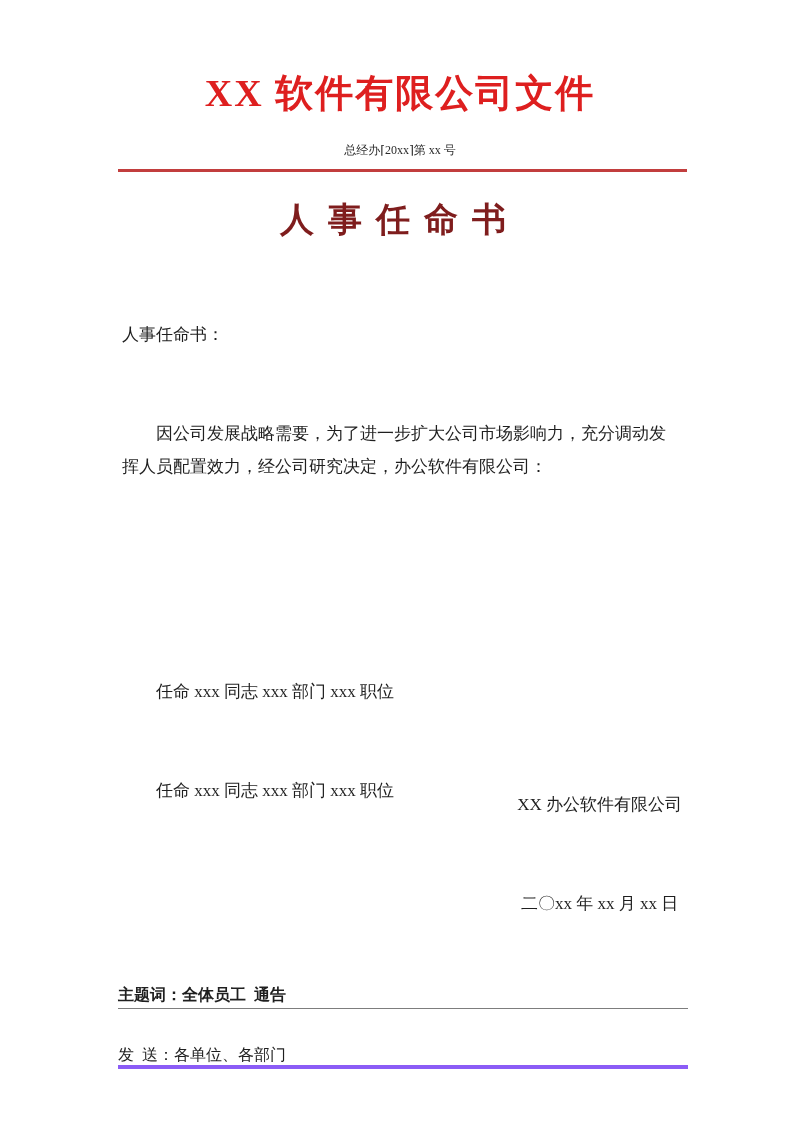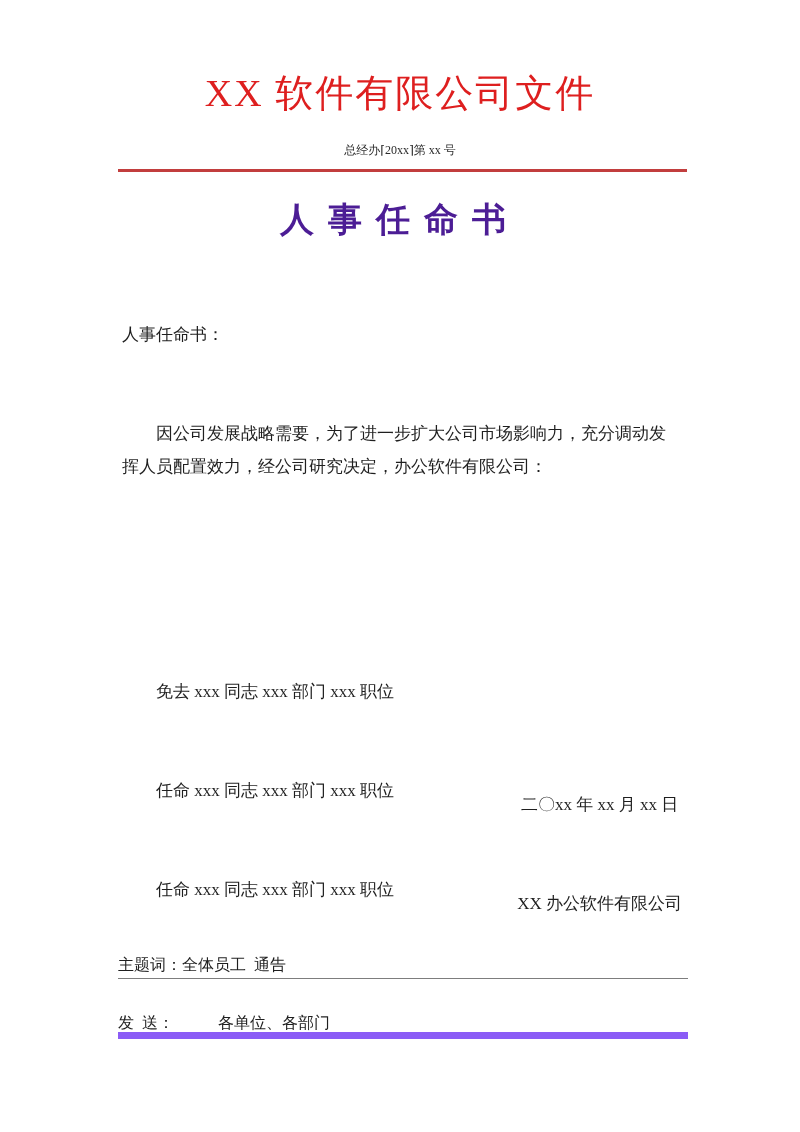--- a/index.html
+++ b/index.html
@@ -15,21 +15,21 @@
     overflow: hidden;
   }
   .page * { white-space: pre-wrap; }
 
   
   .letterhead {
     position: absolute;
     top: 70px; left: 0; right: 0;
     text-align: center;
     font-size: 38px;
-    font-weight: normal;
+    font-weight: bold;
     color: #de1f1f;
     letter-spacing: 2px;
     line-height: 1.25;
   }
   .doc-number {
     position: absolute;
     top: 139px; left: 0; right: 0;
     text-align: center;
     font-size: 12px;
     color: #2a2a2a;
@@ -44,21 +44,21 @@
 
   
   .doc-title {
     position: absolute;
     top: 198px; left: 0; right: 0;
     text-align: center;
     font-size: 34px;
     font-weight: bold;
     letter-spacing: 14px;
     line-height: 44px;
-    color: #4c1d95;
+    color: #7f1d1d;
   }
 
   
   .body {
     position: absolute;
     top: 252px; left: 122px; right: 118px;
     font-size: 17px;
     line-height: 33px;
     color: #1f1f1f;
   }
@@ -81,64 +81,63 @@
     top: 916px; left: 118px; right: 112px;
     font-size: 16px;
     color: #1f1f1f;
   }
   .footer-row {
     display: flex;
     align-items: center;
   }
   .row-subject {
     height: 27px;
-    font-weight: normal;
+    font-weight: bold;
     border-bottom: 1px solid #7d7d7d;
+    margin-top: 30px;
   }
   .row-send, .row-cc {
     height: 24px;
-    border-bottom: 7px solid #8b5cf6;
-    gap: 44px;
+    border-bottom: 4px solid #8b5cf6;
   }
 </style>
 </head>
 <body>
 
 <div class="page">
 
   <div class="letterhead">XX 软件有限公司文件</div>
 
   <div class="doc-number">总经办⌈20xx⌉第 xx 号</div>
 
   <div class="red-divider"></div>
 
   <div class="doc-title">人事任命书</div>
 
   <div class="body">
     <div>人事任命书：</div>
     <div class="indent">因公司发展战略需要，为了进一步扩大公司市场影响力，充分调动发挥人员配置效力，经公司研究决定，办公软件有限公司：</div>
 
     <div class="block-gap">
-      <div class="indent">免去 xxx 同志 xxx 部门 xxx 职位</div>
       <div class="indent">任命 xxx 同志 xxx 部门 xxx 职位</div>
       <div class="indent">任命 xxx 同志 xxx 部门 xxx 职位</div>
     </div>
 
     <div class="block-gap">
       
       
       
     </div>
 
     
   </div>
 
   <div class="signature">
+    <div>XX 办公软件有限公司</div>
     <div>二〇xx 年 xx 月 xx 日</div>
-    <div>XX 办公软件有限公司</div>
   </div>
 
   <div class="footer">
     <div class="footer-row row-subject">
       <span>主题词：</span>
       <span>全体员工  通告</span>
     </div>
     <div class="footer-row row-send">
       <span>发  送：</span>
       <span>各单位、各部门</span>

